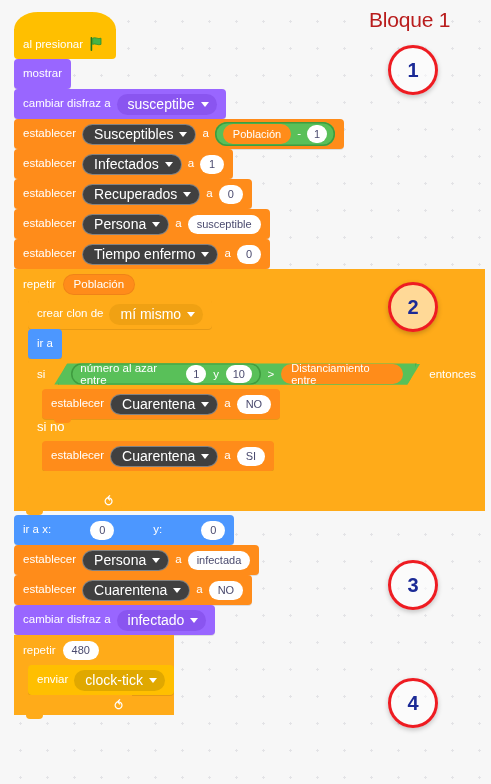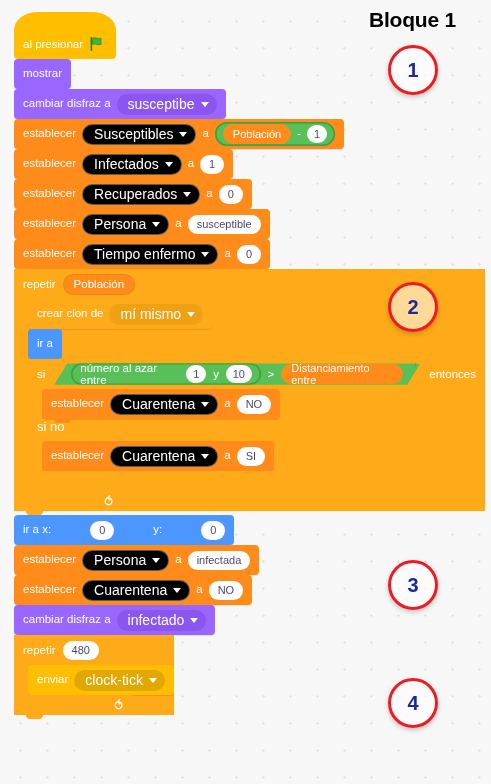--- a/index.html
+++ b/index.html
@@ -18,22 +18,22 @@
     overflow: hidden;
     -webkit-font-smoothing: antialiased;
   }
 
   
   #annotations { position: absolute; inset: 0; pointer-events: none; }
   .ann-title {
     position: absolute;
     left: 369px; top: 8px;
     font-size: 21px;
-    font-weight: bold;
-    color: #000000;
+    font-weight: normal;
+    color: #b91c1c;
     letter-spacing: -0.2px;
     white-space: nowrap;
   }
   .ann-circle {
     position: absolute;
     width: 50px; height: 50px;
     border: 3.5px solid #ee1c22;
     border-radius: 50%;
     background: rgba(255,255,255,0.55);
     box-sizing: border-box;
@@ -125,21 +125,21 @@
     border-radius: 14px;
     height: 21px;
     padding: 0 8px 0 11px;
     display: inline-flex;
     align-items: center;
     gap: 6px;
     font-size: 14px;
     color: #fff;
     box-sizing: border-box;
   }
-  .drop.vars-in { background: #000000; border: 1px solid rgba(255,255,255,0.35); }
+  .drop.vars-in { background: #404040; border: 1px solid rgba(255,255,255,0.35); }
   .drop.looks-in { background: #8a55f0; }
   .drop.motion-in { background: #3373cc; }
   .drop.control-in { background: #f0a113; }
   .arrow {
     width: 0; height: 0;
     border-left: 4px solid transparent;
     border-right: 4px solid transparent;
     border-top: 5px solid #fff;
     display: inline-block;
   }

